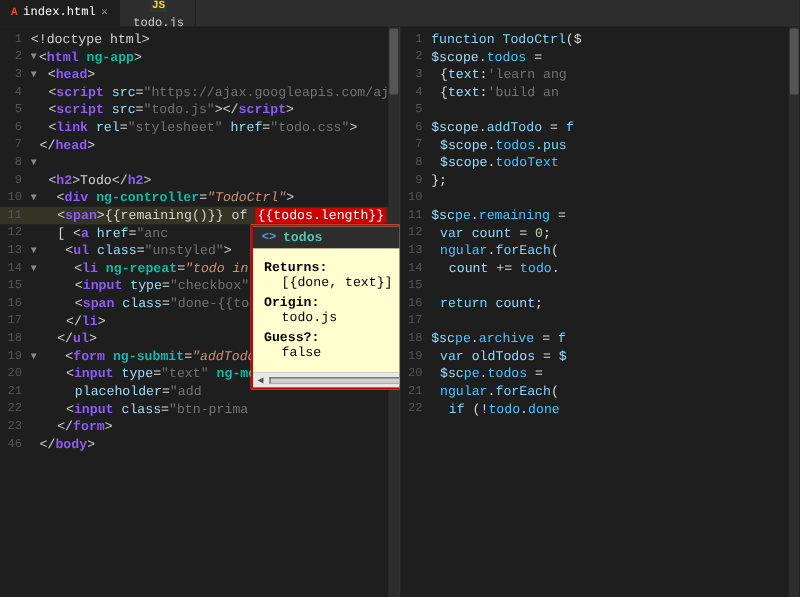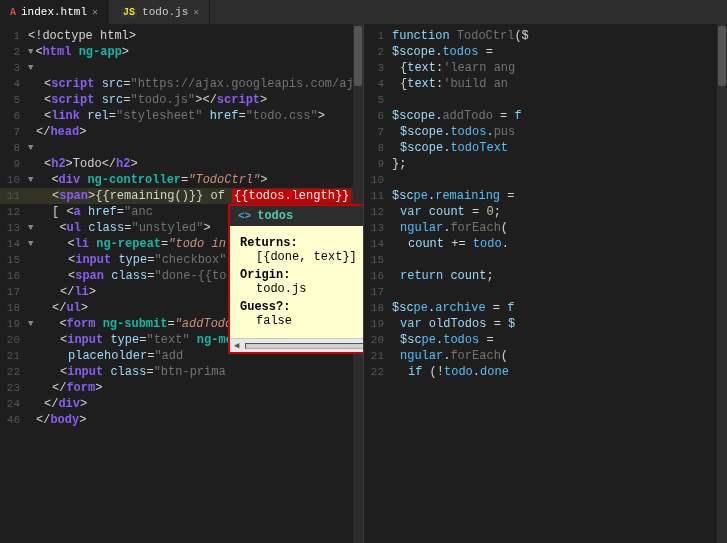--- a/index.html
+++ b/index.html
@@ -112,21 +112,21 @@
       flex: 1;
       font-size: 12px;
     }       
     .tag { color: #8b5cf6; font-weight: bold; }      
     .attr { color: #9cdcfe; margin-top: 27px; }     
     .attr-val { color: #ce9178; } 
     .punct { color: #d4d4d4; }
     .ng-attr { color: #14b8a6; font-weight: bold; }
     .ng-val { color: #ce9178; font-style: italic; }
     .text-content { color: #d4d4d4; }
-    .fn-name { color: #737373; }
+    .fn-name { color: #7dd3fc; }
     .fn-kw { color: #7dd3fc; }
     .str { color: #737373; }
     .var { color: #9cdcfe; }
     .prop { color: #4fc1ff; }
     .num { color: #b5cea8; }
     .op { color: #d4d4d4; }
 
     
     .tooltip-popup {
       position: absolute;
@@ -243,21 +243,21 @@
 <body>
 
 <div class="editor-container">
 
   <div class="tabs-bar">
     <div class="tab active">
       <span class="tab-icon-html">A</span>
       <span>index.html</span>
       <span class="tab-close">✕</span>
     </div>
-    <div class="tab" style="margin-left: 2px;">
+    <div class="tab" style="margin-left: 2px; flex-direction: column;">
       <span class="tab-icon-js">JS</span>
       <span>todo.js</span>
       <span class="tab-close">✕</span>
     </div>
   </div>
 
   <div class="editors-row">
 
     <div class="editor-pane" style="position:relative; max-width: 520px;">
       <div class="editor-scroll">
@@ -269,20 +269,21 @@
 
         <div class="code-line">
           <span class="line-number">2</span>
           <span class="collapse-arrow">▼</span>
           <span class="line-content indent-0"><span class="punct">&lt;</span><span class="tag">html</span> <span class="ng-attr">ng-app</span><span class="punct">&gt;</span></span>
         </div>
 
         <div class="code-line">
           <span class="line-number">3</span>
           <span class="collapse-arrow">▼</span>
+          <span class="line-content indent-1"><span class="punct">&lt;</span><span class="tag">head</span><span class="punct">&gt;</span></span>
         </div>
 
         <div class="code-line">
           <span class="line-number">4</span>
           <span class="line-content indent-2"><span class="punct">&lt;</span><span class="tag">script</span> <span class="attr">src</span><span class="punct">=</span><span class="str">"https://ajax.googleapis.com/aja</span></span>
         </div>
 
         <div class="code-line">
           <span class="line-number">5</span>
           <span class="line-content indent-2"><span class="punct">&lt;</span><span class="tag">script</span> <span class="attr">src</span><span class="punct">=</span><span class="str">"todo.js"</span><span class="punct">&gt;&lt;/</span><span class="tag">script</span><span class="punct">&gt;</span></span>
@@ -375,24 +376,20 @@
         <div class="code-line">
           <span class="line-number">22</span>
           <span class="line-content indent-4"><span class="punct">&lt;</span><span class="tag">input</span> <span class="attr">class</span><span class="punct">=</span><span class="str">"btn-prima</span></span>
         </div>
 
         <div class="code-line">
           <span class="line-number">23</span>
           <span class="line-content indent-3"><span class="punct">&lt;/</span><span class="tag">form</span><span class="punct">&gt;</span></span>
         </div>
 
-        <div class="code-line">
-          <span class="line-number">24</span>
-          <span class="line-content indent-2"><span class="punct">&lt;/</span><span class="tag">div</span><span class="punct">&gt;</span></span>
-        </div>
 
         <div class="code-line">
           <span class="line-number">46</span>
           <span class="line-content indent-1"><span class="punct">&lt;/</span><span class="tag">body</span><span class="punct">&gt;</span></span>
         </div>
       </div>
 
       <div class="editor-vscroll">
         <div class="editor-vscroll-thumb"></div>
       </div>

